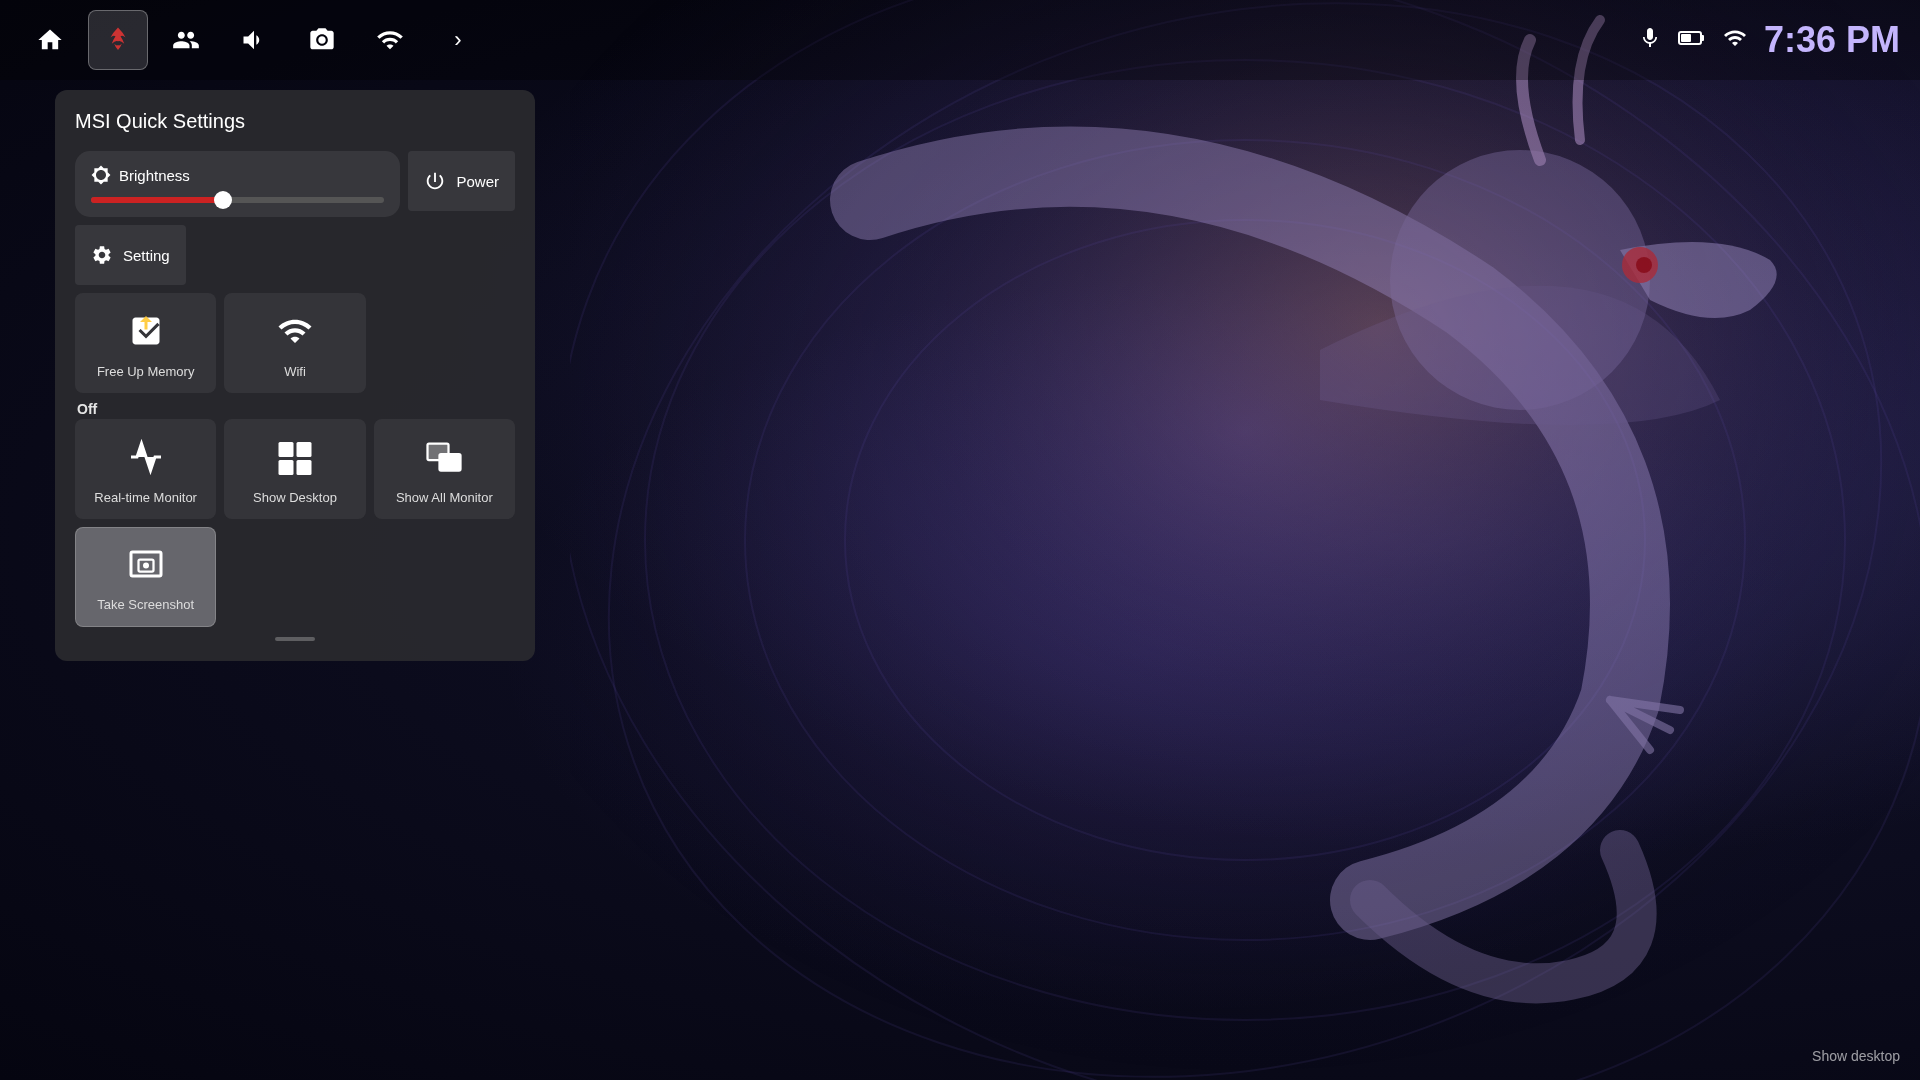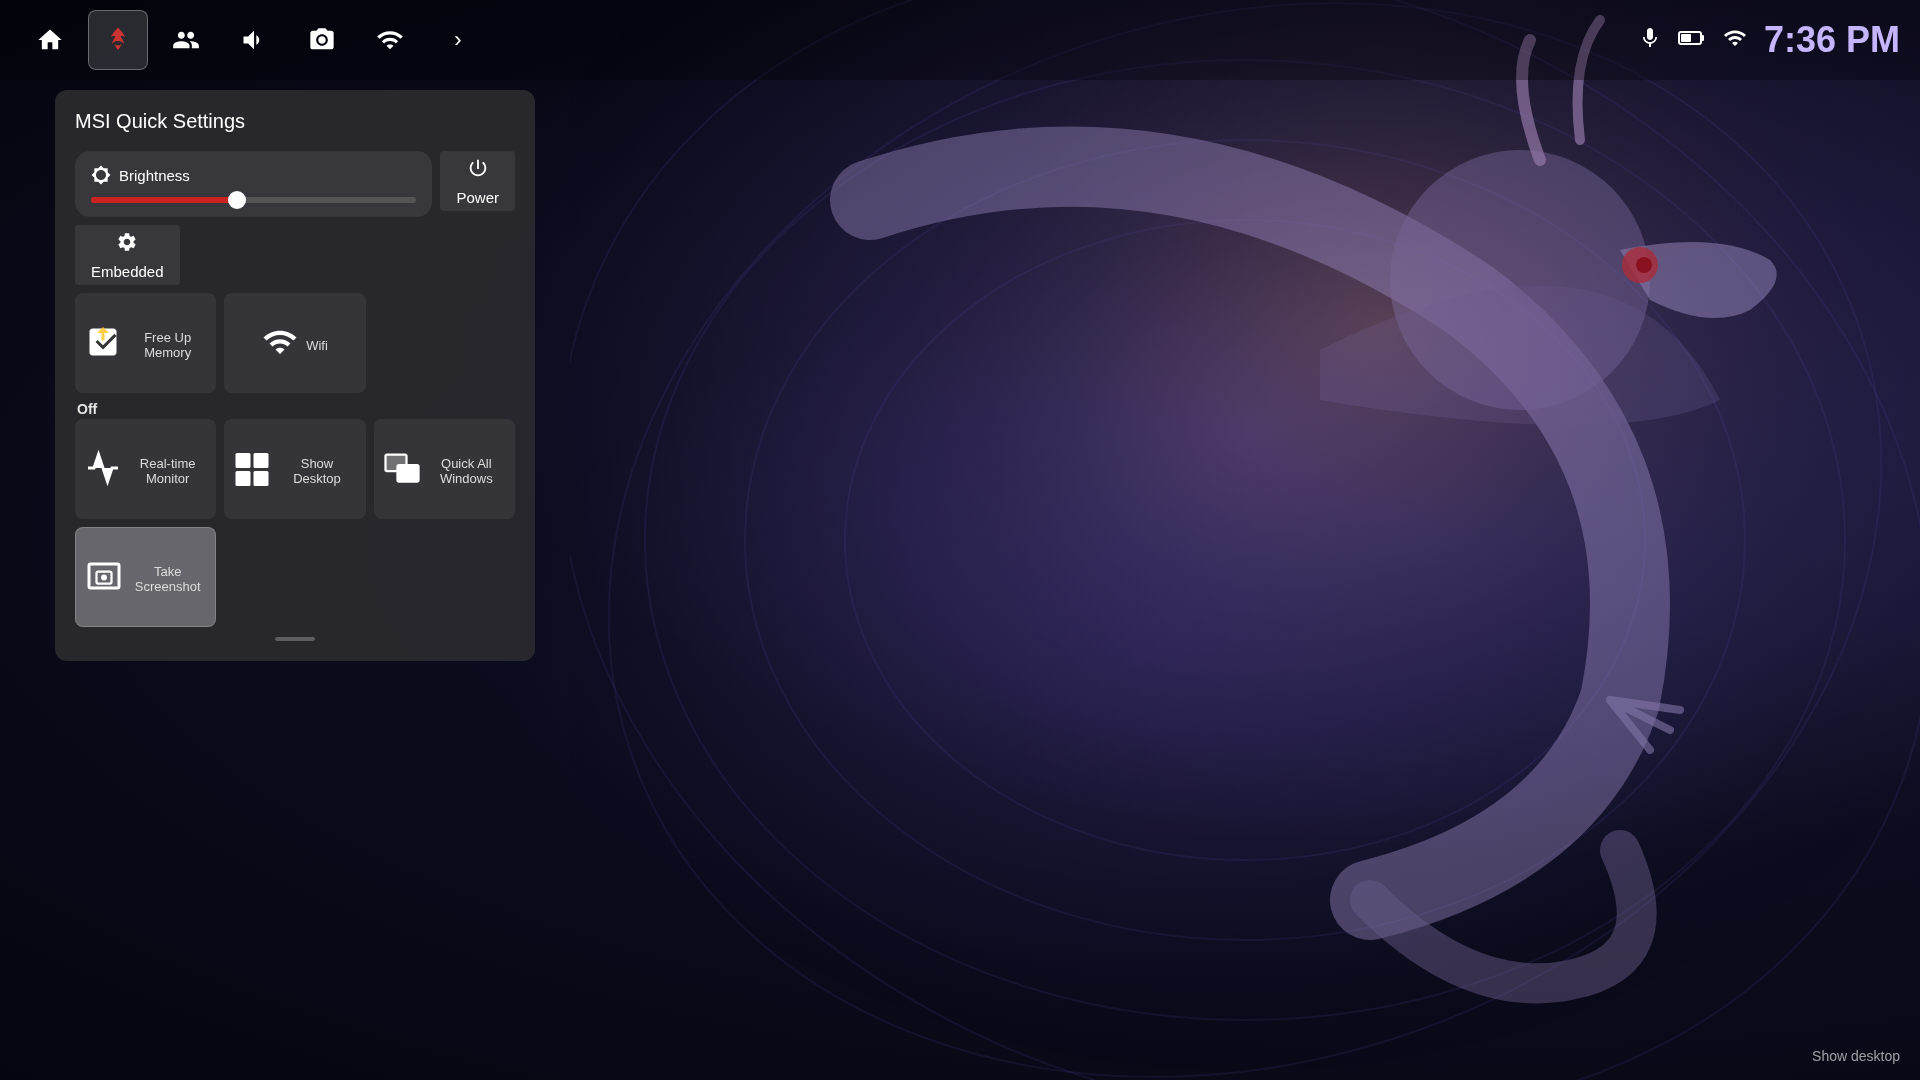--- a/index.html
+++ b/index.html
@@ -162,37 +162,36 @@
       display: flex;
       align-items: center;
       justify-content: center;
       gap: 10px;
       color: white;
       font-size: 15px;
       cursor: pointer;
       padding: 0 16px;
       height: 100%;
       min-height: 60px;
-      flex-direction: column;
     }
 
     
     .icon-grid {
       display: grid;
       grid-template-columns: repeat(3, 1fr);
       gap: 8px;
     }
 
     .icon-btn {
       background: rgba(55,55,60,0.85);
       border-radius: 8px;
       display: flex;
-      flex-direction: row;
-      align-items: center;
-      justify-content: center;
+      flex-direction: column;
+      align-items: center;
+      justify-content: flex-end;
       gap: 8px;
       padding: 18px 10px 14px;
       cursor: pointer;
       color: white;
       font-size: 13px;
       text-align: center;
       min-height: 100px;
     }
 
     .icon-btn.selected {
@@ -372,21 +371,21 @@
       </svg>
       <span>Power</span>
     </div>
   </div>
 
   <div class="sliders-row" style="margin-bottom:8px;">
     <div class="side-btn">
       <svg width="22" height="22" viewBox="0 0 24 24" fill="white">
         <path d="M19.14,12.94c0.04-0.3,0.06-0.61,0.06-0.94c0-0.32-0.02-0.64-0.07-0.94l2.03-1.58c0.18-0.14,0.23-0.41,0.12-0.61 l-1.92-3.32c-0.12-0.22-0.37-0.29-0.59-0.22l-2.39,0.96c-0.5-0.38-1.03-0.7-1.62-0.94L14.4,2.81c-0.04-0.24-0.24-0.41-0.48-0.41 h-3.84c-0.24,0-0.43,0.17-0.47,0.41L9.25,5.35C8.66,5.59,8.12,5.92,7.63,6.29L5.24,5.33c-0.22-0.08-0.47,0-0.59,0.22L2.74,8.87 C2.62,9.08,2.66,9.34,2.86,9.48l2.03,1.58C4.84,11.36,4.8,11.69,4.8,12s0.02,0.64,0.07,0.94l-2.03,1.58 c-0.18,0.14-0.23,0.41-0.12,0.61l1.92,3.32c0.12,0.22,0.37,0.29,0.59,0.22l2.39-0.96c0.5,0.38,1.03,0.7,1.62,0.94l0.36,2.54 c0.05,0.24,0.24,0.41,0.48,0.41h3.84c0.24,0,0.44-0.17,0.47-0.41l0.36-2.54c0.59-0.24,1.13-0.56,1.62-0.94l2.39,0.96 c0.22,0.08,0.47,0,0.59-0.22l1.92-3.32c0.12-0.22,0.07-0.47-0.12-0.61L19.14,12.94z M12,15.6c-1.98,0-3.6-1.62-3.6-3.6 s1.62-3.6,3.6-3.6s3.6,1.62,3.6,3.6S13.98,15.6,12,15.6z"></path>
       </svg>
-      <span>Embedded</span>
+      <span>Setting</span>
     </div>
   </div>
 
   <div class="icon-grid" style="margin-bottom:8px;">
     <div class="icon-btn">
       <div class="icon-btn-icon">
         <svg width="36" height="36" viewBox="0 0 24 24" fill="white">
           <path d="M19 3H5c-1.1 0-2 .9-2 2v14c0 1.1.9 2 2 2h14c1.1 0 2-.9 2-2V5c0-1.1-.9-2-2-2zm-7 14l-5-5 1.41-1.41L12 14.17l7.59-7.59L21 8l-9 9z"></path>
           <path d="M12 2l-4 4h3v5h2V6h3z" fill="rgba(255,200,50,0.9)"></path>
         </svg>
@@ -427,21 +426,21 @@
         <span class="icon-btn-label">Show Desktop</span>
       </div>
       <div class="icon-btn">
         <div class="icon-btn-icon">
           <svg width="36" height="36" viewBox="0 0 24 24" fill="white">
             <rect x="1" y="3" width="14" height="11" rx="1" stroke="white" stroke-width="1.5" fill="rgba(255,255,255,0.3)"></rect>
             <rect x="9" y="10" width="14" height="11" rx="1" fill="white"></rect>
             <rect x="9" y="10" width="14" height="11" rx="1" stroke="white" stroke-width="1.5" fill="rgba(255,255,255,0.5)"></rect>
           </svg>
         </div>
-        <span class="icon-btn-label">Quick All Windows</span>
+        <span class="icon-btn-label">Show All Monitor</span>
       </div>
     </div>
   </div>
 
   <div class="icon-grid">
     <div class="icon-btn selected">
       <div class="icon-btn-icon">
         <svg width="36" height="36" viewBox="0 0 24 24" fill="white">
           <rect x="2" y="4" width="20" height="16" rx="1" stroke="white" stroke-width="2" fill="none"></rect>
           <rect x="7" y="9" width="10" height="8" rx="1" stroke="white" stroke-width="1.5" fill="none"></rect>

